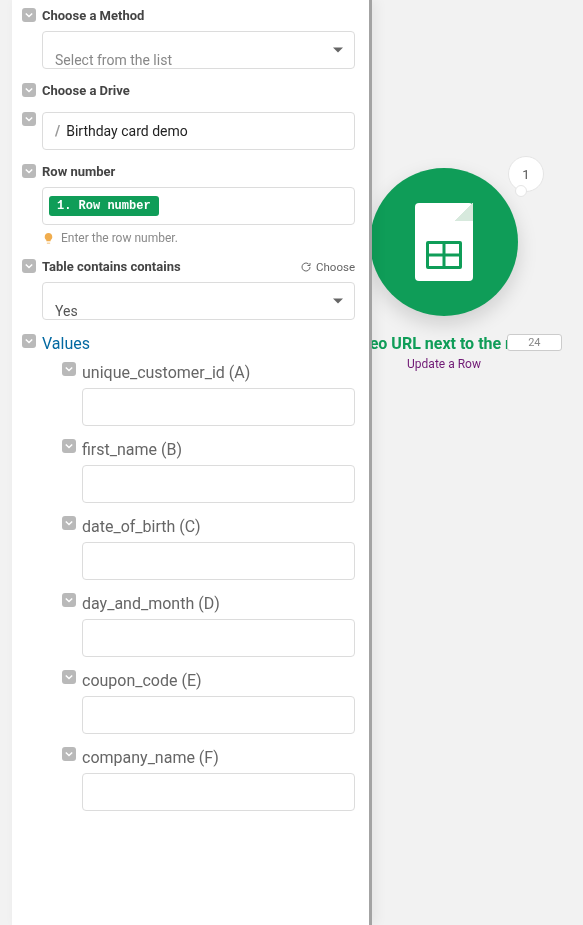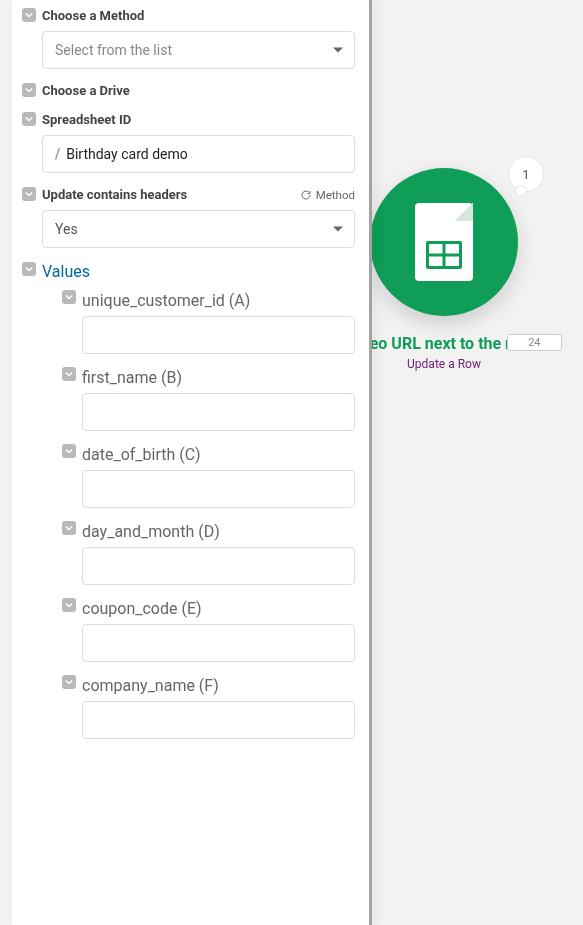--- a/index.html
+++ b/index.html
@@ -216,21 +216,21 @@
     border-radius: 4px;
     background: #fff;
     padding: 0 12px;
     font-size: 14px;
     color: #555;
     display: flex;
     align-items: center;
     cursor: pointer;
   }
   .textinput { cursor: text; color: #222; }
-  .select { padding-right: 36px; justify-content: space-between; }
+  .select { padding-right: 36px; justify-content: space-between; align-items: flex-end; }
   .select .caret {
     position: absolute;
     right: 12px;
     top: 50%;
     transform: translateY(-50%);
     width: 0; height: 0;
     border-left: 5px solid transparent;
     border-right: 5px solid transparent;
     border-top: 5px solid #666;
   }
@@ -327,44 +327,62 @@
       </span>
       <div class="field-label">Choose a Drive</div>
     </div>
 
     <div class="field">
       <span class="toggle">
         <svg viewBox="0 0 10 10">
             <path d="M1 3 L5 7 L9 3" stroke="#fff" stroke-width="1.8" fill="none"></path>
           </svg>
       </span>
-      <div class="field-label">Spreadsheet ID</div>
       <div class="control">
         <div class="textinput">
           <span class="file-icon">/</span>
           <span>Birthday card demo</span>
         </div>
       </div>
     </div>
 
 
+    <div class="field">
+      <span class="toggle">
+        <svg viewBox="0 0 10 10">
+            <path d="M1 3 L5 7 L9 3" stroke="#fff" stroke-width="1.8" fill="none"></path>
+          </svg>
+      </span>
+      <div class="field-label">Row number</div>
+      <div class="control">
+        <div class="pill-holder">
+          <span class="pill green">1. Row number</span>
+        </div>
+      </div>
+      <div class="hint">
+        <svg viewBox="0 0 24 24">
+            <path fill="#f0ad4e" d="M9 21h6v-1H9v1zm3-19C8 2 5 5 5 9c0 2.4 1.2 4.5 3 5.7V17h8v-2.3c1.8-1.2 3-3.3 3-5.7 0-4-3-7-7-7z"></path>
+          </svg>
+        <span>Enter the row number.</span>
+      </div>
+    </div>
 
     <div class="field">
       <span class="toggle">
         <svg viewBox="0 0 10 10">
             <path d="M1 3 L5 7 L9 3" stroke="#fff" stroke-width="1.8" fill="none"></path>
           </svg>
       </span>
       <div class="field-label">
-        <span>Update contains headers</span>
+        <span>Table contains contains</span>
         <span class="refresh">
           <svg viewBox="0 0 24 24">
               <path fill="none" stroke="#666" stroke-width="2" d="M20 12a8 8 0 1 1-3-6.2M20 4v5h-5"></path>
             </svg>
-          <span>Method</span>
+          <span>Choose</span>
         </span>
       </div>
       <div class="control">
         <div class="select">
           <span>Yes</span>
           <span class="caret"></span>
         </div>
       </div>
     </div>
 

